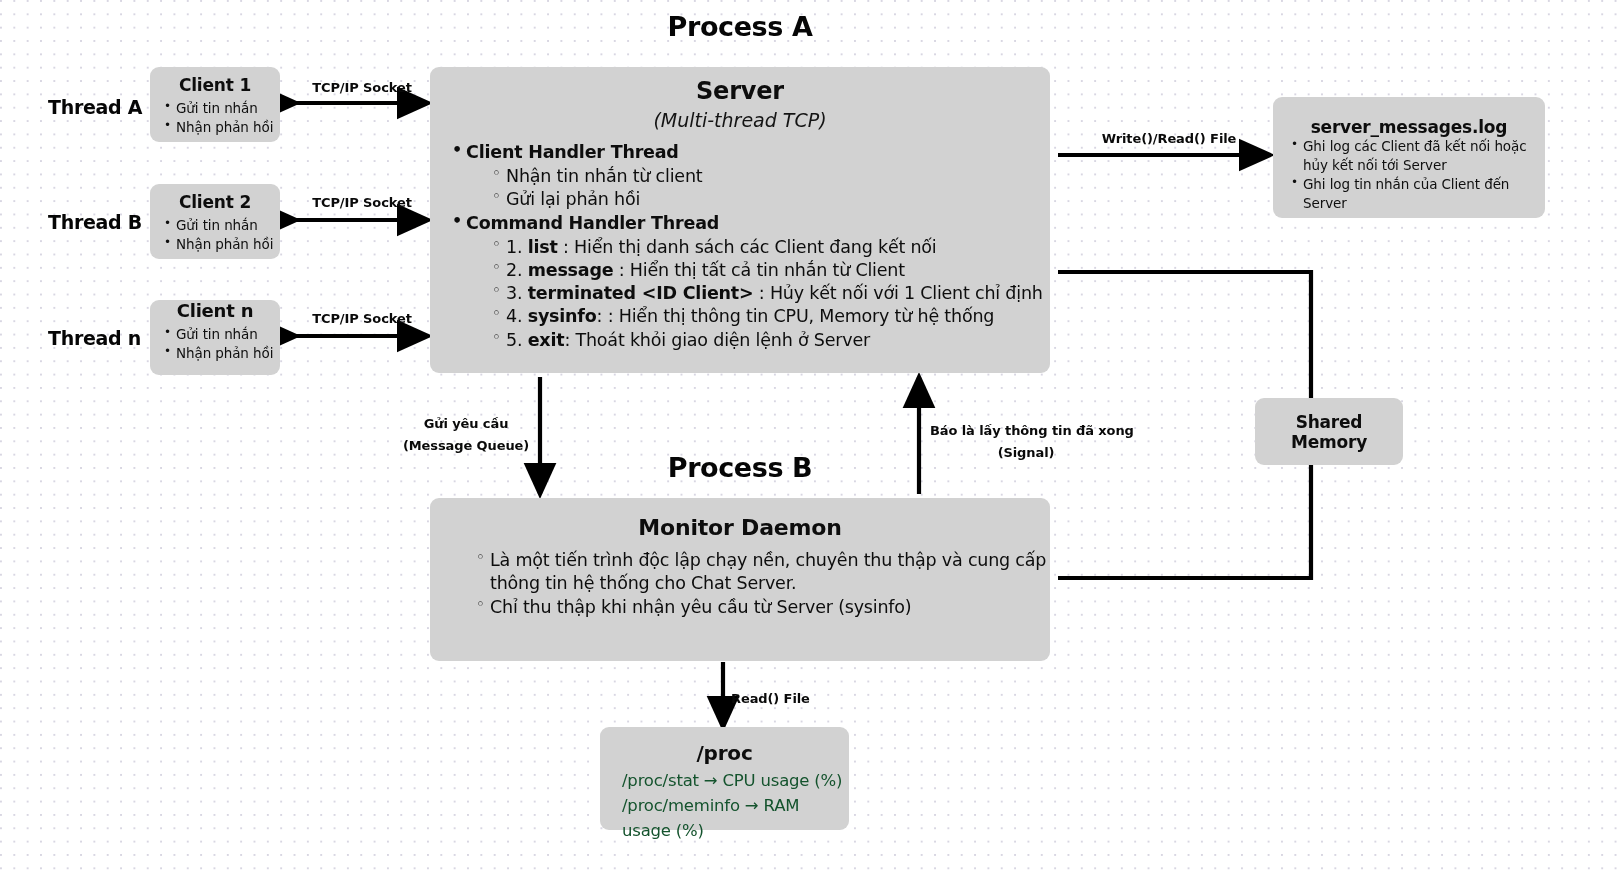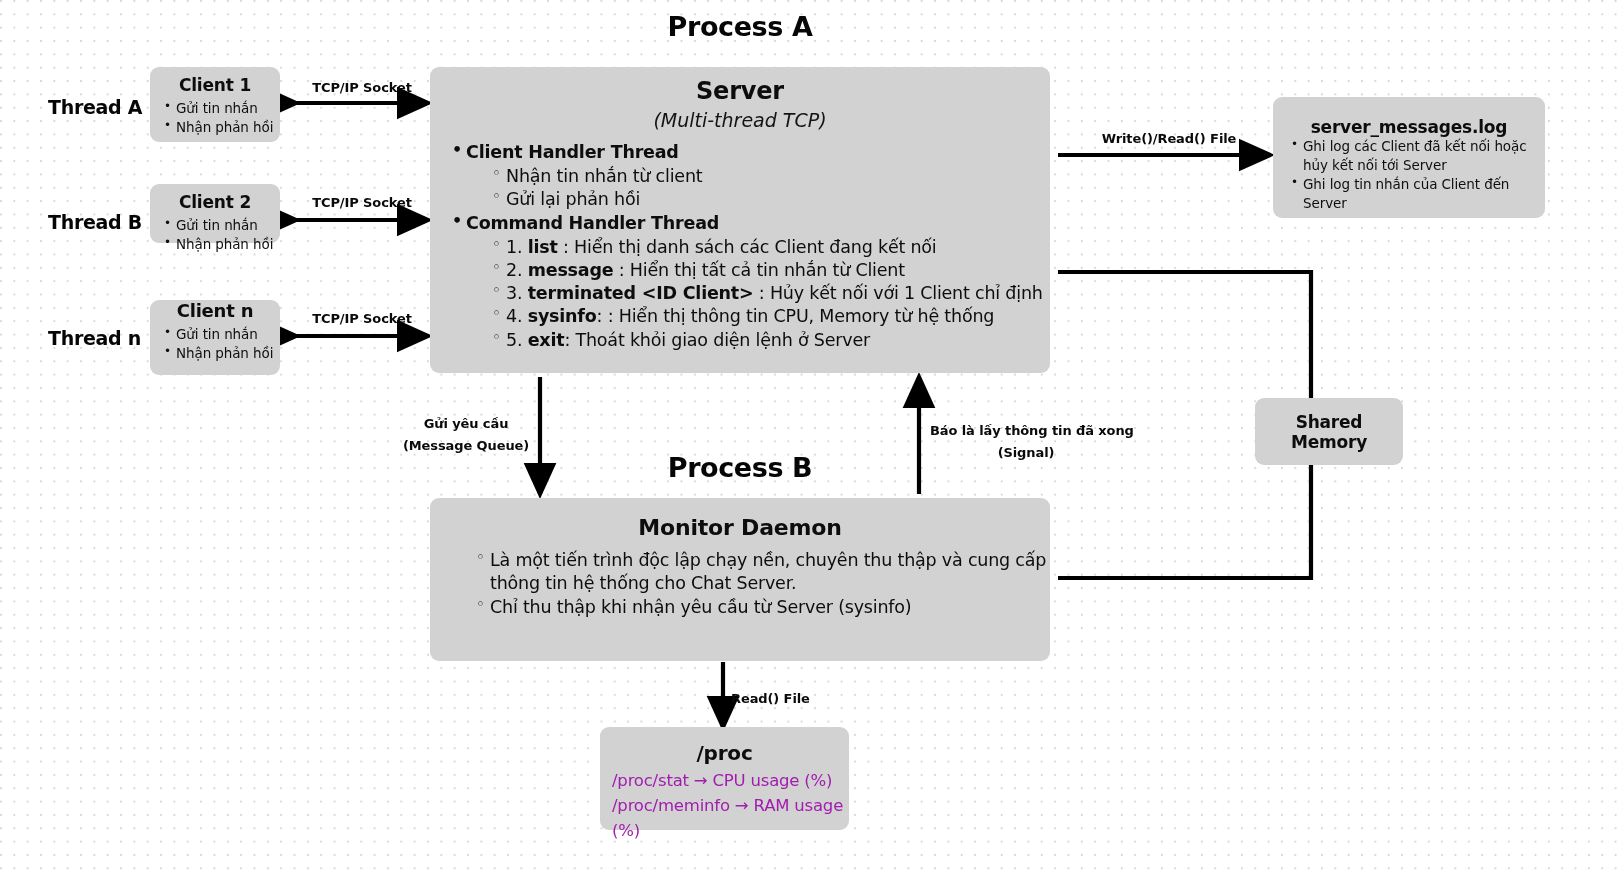--- a/index.html
+++ b/index.html
@@ -129,24 +129,24 @@
   }
   svg.edges {
     position: absolute;
     left: 0; top: 0;
     width: 1618px;
     height: 873px;
     pointer-events: none;
   }
   .proc-line {
     font-size: 16.5px;
-    color: #a21caf;
+    color: #14532d;
     line-height: 1.5;
     letter-spacing: -0.2px;
-    padding-left: 12px;
+    padding-left: 22px;
   }
 </style>
 </head>
 <body>
 
 <div id="canvas">
 
   <svg class="edges" viewBox="0 0 1618 873">
     <defs>
       <marker id="ah" markerWidth="9" markerHeight="9" refX="7.4" refY="4.5" orient="auto" markerUnits="strokeWidth">
@@ -183,21 +183,21 @@
 
   <div class="box" style="left:150px; top:67px; width:130px; height:75px;">
     <div class="box-title" style="font-size:17px; margin-top:8px;">Client 1</div>
     <ul class="simple" style="margin-top:4px;">
       <li>Gửi tin nhắn</li>
       <li>Nhận phản hồi</li>
     </ul>
   </div>
   <div class="arrow-label" style="left:296px; top:80px; width:132px;">TCP/IP Socket</div>
 
-  <div class="box" style="left:150px; top:184px; width:130px; height:59px;">
+  <div class="box" style="left:150px; top:184px; width:130px; height:75px;">
     <div class="box-title" style="font-size:17px; margin-top:8px;">Client 2</div>
     <ul class="simple" style="margin-top:4px;">
       <li>Gửi tin nhắn</li>
       <li>Nhận phản hồi</li>
     </ul>
   </div>
   <div class="arrow-label" style="left:296px; top:195px; width:132px;">TCP/IP Socket</div>
 
   <div class="box" style="left:150px; top:300px; width:130px; height:75px;">
     <div class="box-title" style="font-size:18px; margin-top:0;">Client n</div>

